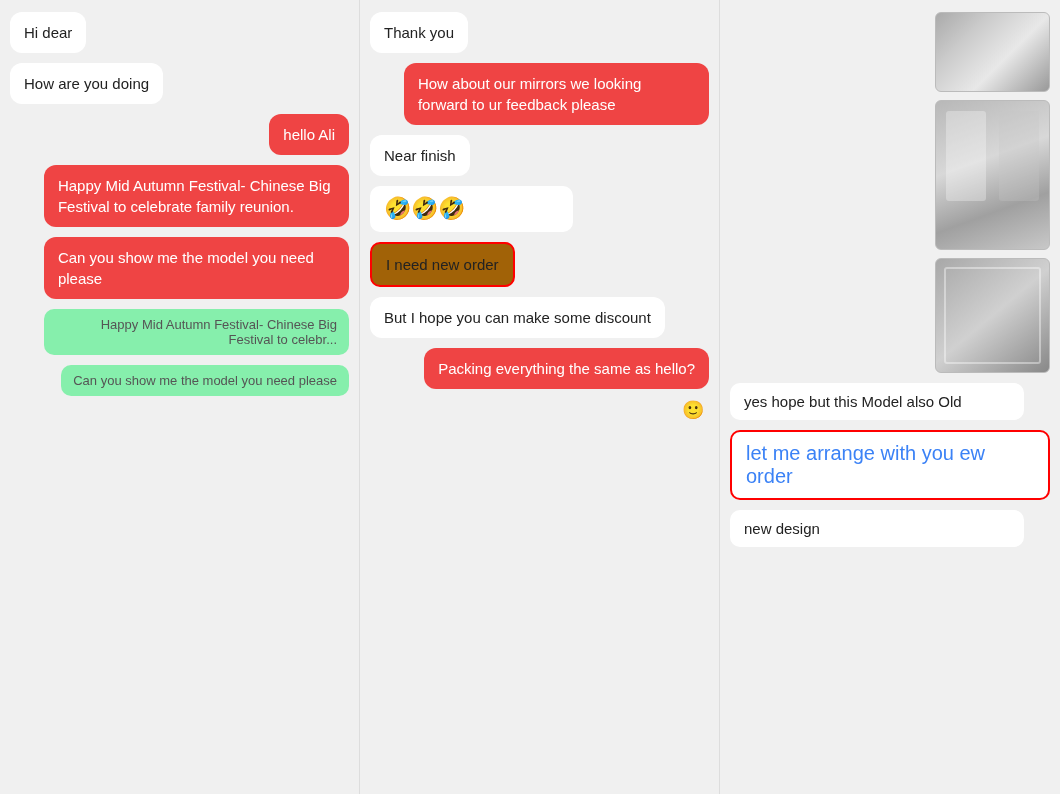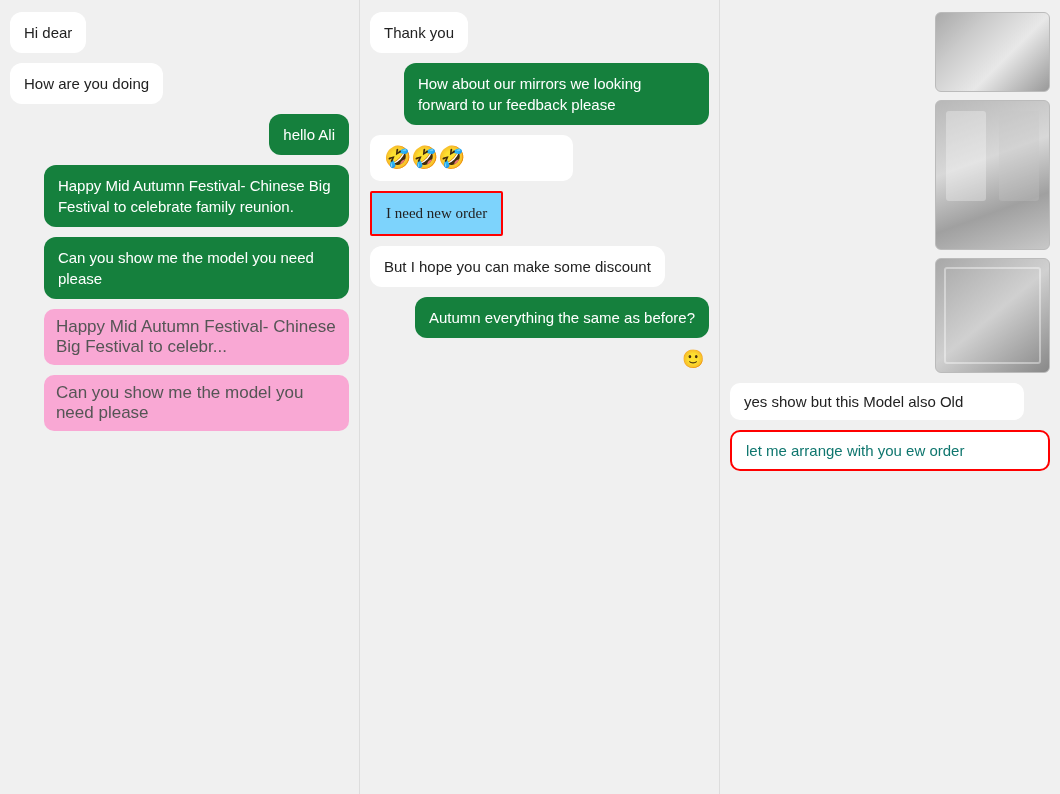--- a/index.html
+++ b/index.html
@@ -37,21 +37,21 @@
       font-size: 15px;
     }
 
     .bubble-left {
       background: #ffffff;
       align-self: flex-start;
       color: #222;
     }
 
     .bubble-right {
-      background: #15803d;
+      background: #ef4444;
       align-self: flex-end;
       color: white;
     }
 
     .bubble-outlined {
       background: #ffffff;
       border: 2.5px solid red;
       align-self: flex-start;
       color: #222;
     }
@@ -62,27 +62,28 @@
       align-self: flex-start;
       color: #222;
     }
 
     .msg-row {
       display: flex;
       flex-direction: column;
     }
 
     .quote-bubble {
-      background: #f9a8d4;
+      background: #86efac;
       border-radius: 10px;
       padding: 8px 12px;
-      font-size: 17px;
+      font-size: 13px;
       color: #555;
       align-self: flex-end;
       max-width: 90%;
+      text-align: right;
     }
 
     .right-col {
       display: flex;
       flex-direction: column;
       gap: 10px;
       padding: 12px 10px;
       background: #f0f0f0;
       width: 340px;
       height: 100%;
@@ -153,35 +154,38 @@
 <div class="column">
 
   <div class="msg-row">
     <div class="bubble bubble-left">Thank you</div>
   </div>
 
   <div class="msg-row" style="align-items:flex-end;">
     <div class="bubble bubble-right">How about our mirrors we looking forward to ur feedback please</div>
   </div>
 
+  <div class="msg-row">
+    <div class="bubble bubble-left">Near finish</div>
+  </div>
 
   <div class="msg-row">
     <div class="emoji-bubble">🤣🤣🤣</div>
   </div>
 
   <div class="msg-row">
-    <div class="bubble bubble-outlined-right" style="border:2.5px solid red; background:#7dd3fc; border-radius:2px; padding:10px 14px; max-width:90%; color:#222;font-family:Liberation Serif, serif;">I need new order</div>
+    <div class="bubble bubble-outlined-right" style="border:2.5px solid red; background:#a16207; border-radius:10px; padding:10px 14px; max-width:90%; color:#222;">I need new order</div>
   </div>
 
   <div class="msg-row">
     <div class="bubble bubble-left">But I hope you can make some discount</div>
   </div>
 
   <div class="msg-row" style="align-items:flex-end;">
-    <div class="bubble bubble-right">Autumn everything the same as before?</div>
+    <div class="bubble bubble-right">Packing everything the same as hello?</div>
   </div>
 
   <div class="msg-row" style="align-items:flex-end;">
     <span class="emoji-icon">🙂</span>
   </div>
 
 </div>
 
 <div class="right-col">
 
@@ -195,21 +199,24 @@
       <div style="position:absolute; top:10px; right:10px; width:40px; height:90px; background:rgba(200,200,200,0.3); border-radius:3px;"></div>
     </div>
 
     <div style="width:115px; height:115px; background: linear-gradient(140deg, #a8a8a8 0%, #d0d0d0 50%, #888 100%); border-radius:6px; border:1px solid #bbb; position:relative; overflow:hidden;">
       <div style="position:absolute; inset:8px; border:2px solid rgba(255,255,255,0.4); border-radius:3px;"></div>
     </div>
 
   </div>
 
   <div class="msg-row">
-    <div class="plain-bubble">yes show but this Model also Old</div>
-  </div>
-
-  <div class="msg-row">
-    <div style="border:2.5px solid red; background:#fff; border-radius:10px; padding:10px 14px; max-width:100%; color:#0f766e; font-size:15px;">let me arrange with you ew order</div>
-  </div>
-
+    <div class="plain-bubble">yes hope but this Model also Old</div>
+  </div>
+
+  <div class="msg-row">
+    <div style="border:2.5px solid red; background:#fff; border-radius:10px; padding:10px 14px; max-width:100%; color:#3b82f6; font-size:20px;">let me arrange with you ew order</div>
+  </div>
+
+  <div class="msg-row">
+    <div class="plain-bubble">new design</div>
+  </div>
 
 </div>
 
 </body></html>

